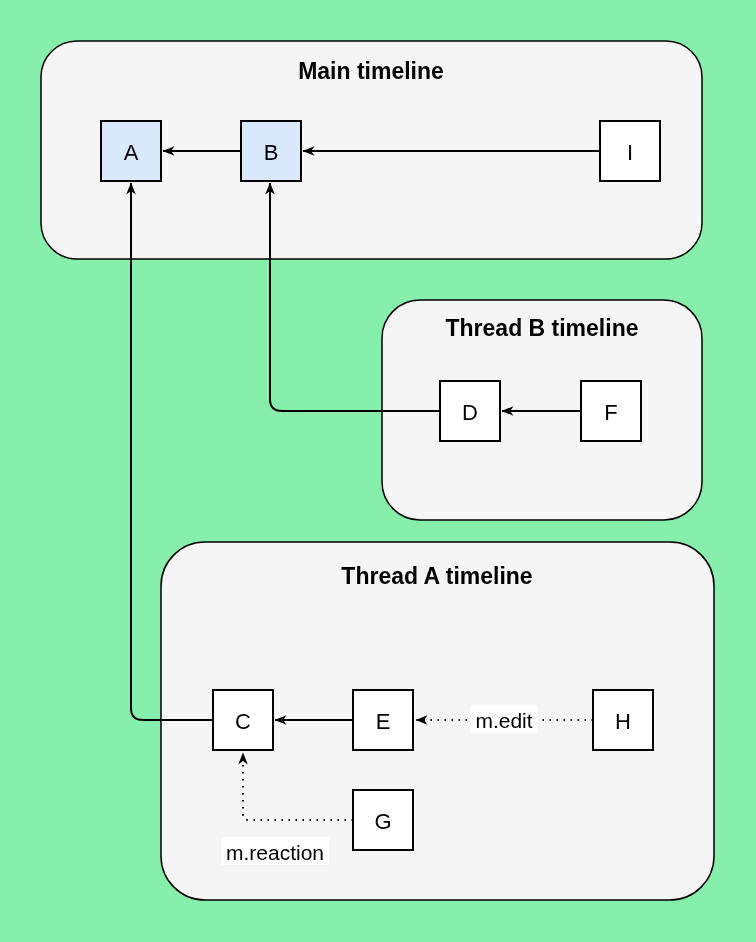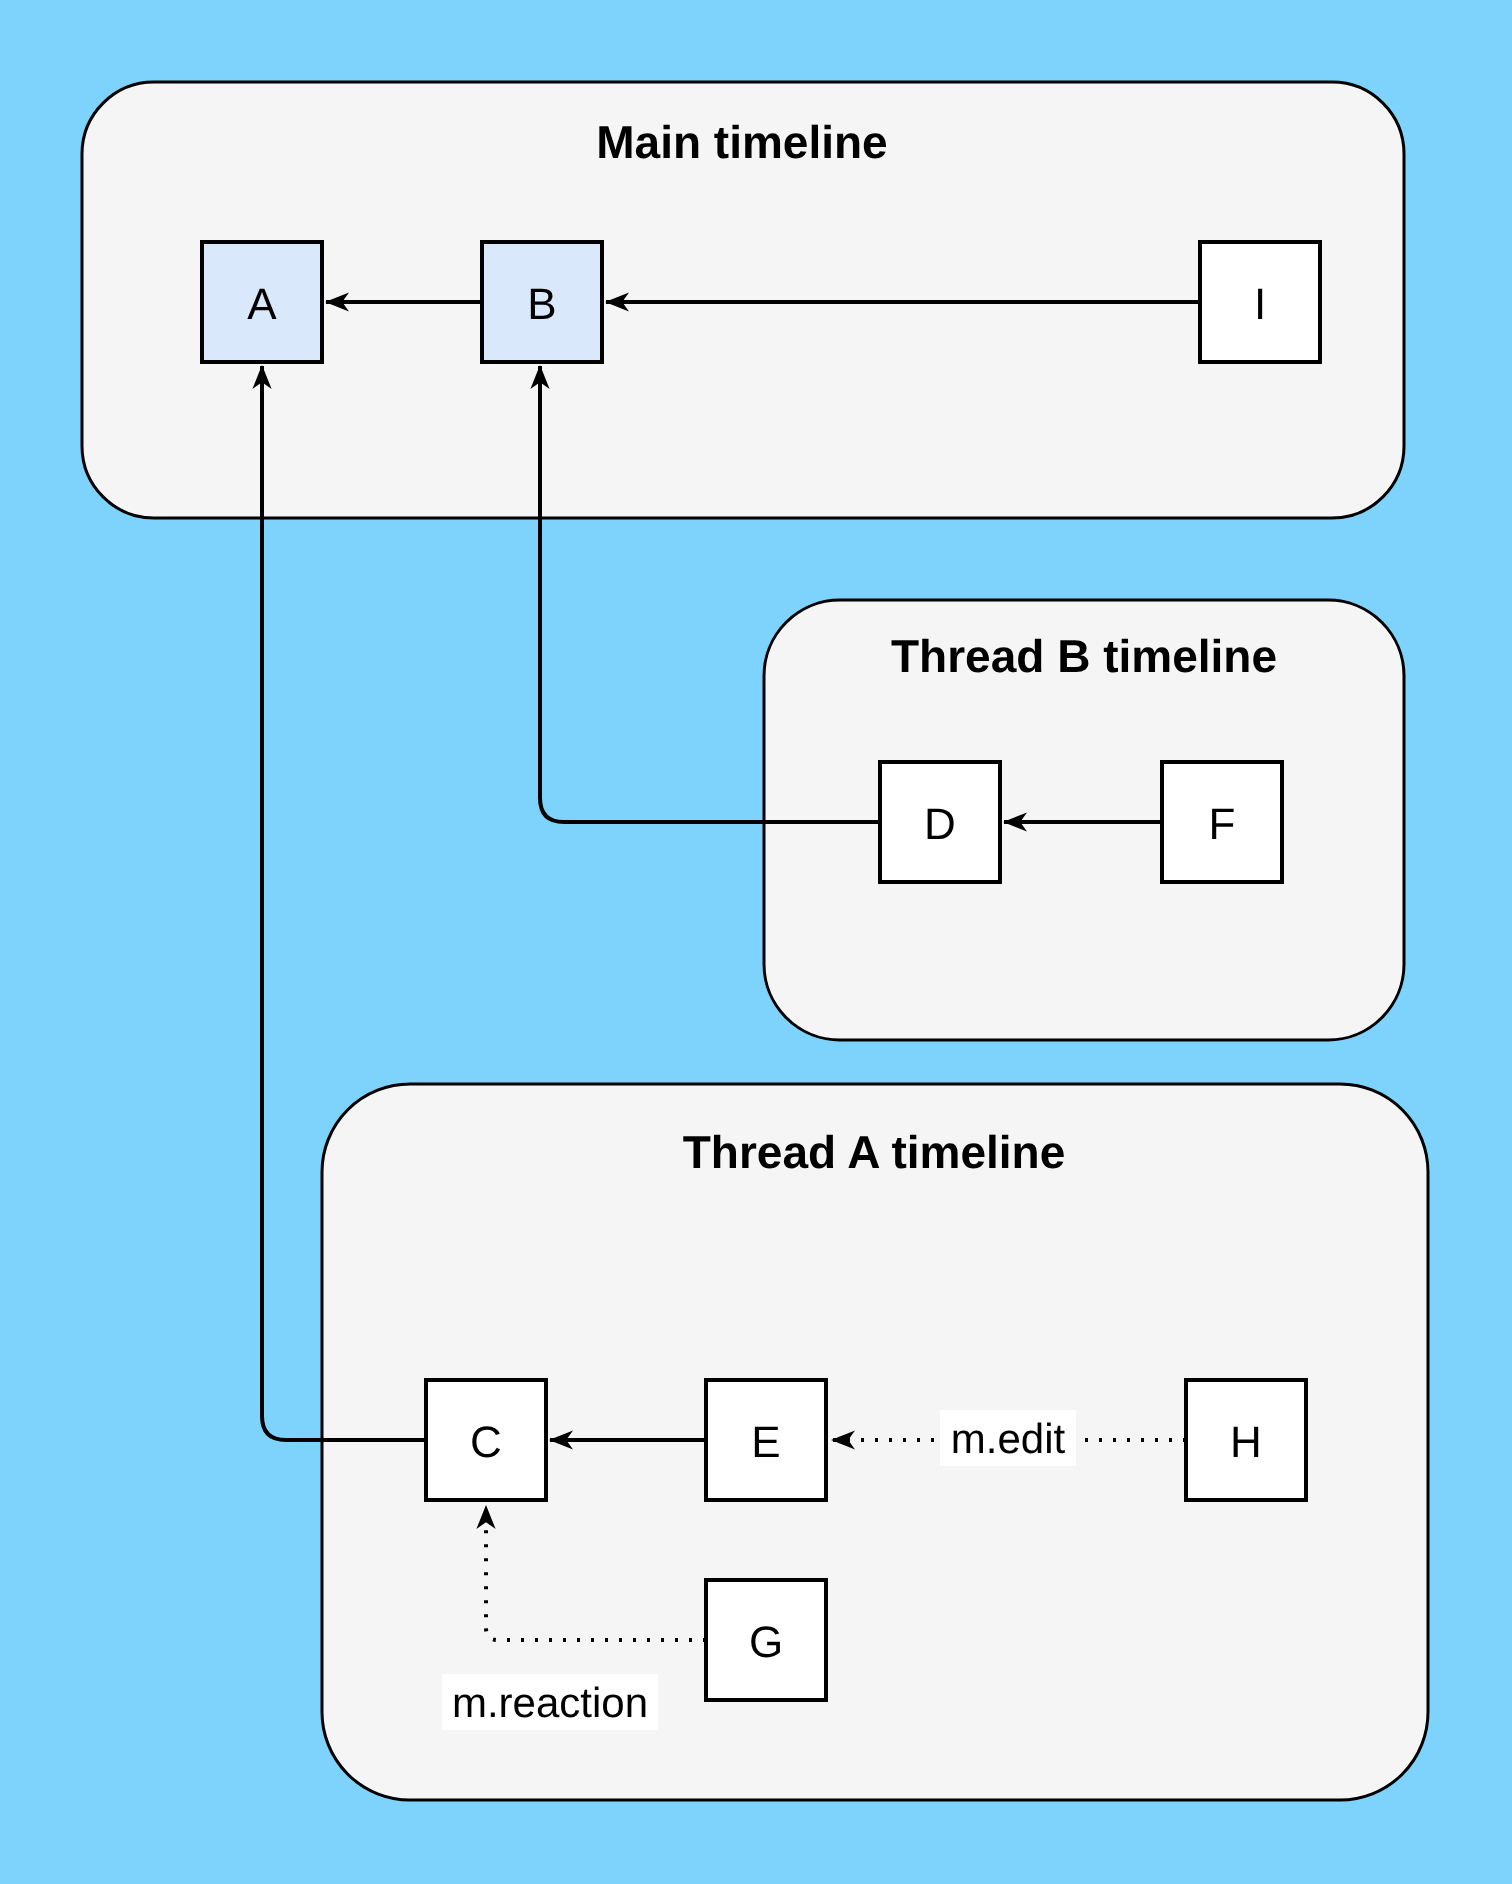--- a/index.html
+++ b/index.html
@@ -4,21 +4,21 @@
 <style>
   html, body {
     margin: 0;
     padding: 0;
     background: #ffffff;
   }
   .stage {
     position: relative;
     width: 756px;
     height: 942px;
-    background: #7dd3fc;
+    background: #86efac;
     font-family: "Liberation Sans", sans-serif;
   }
   svg { display: block; }
 
   .container-rect {
     fill: var(--container-fill, #f5f5f5);
     stroke: var(--container-stroke, #000000);
     stroke-width: 1.5;
   }
   .container-title {

